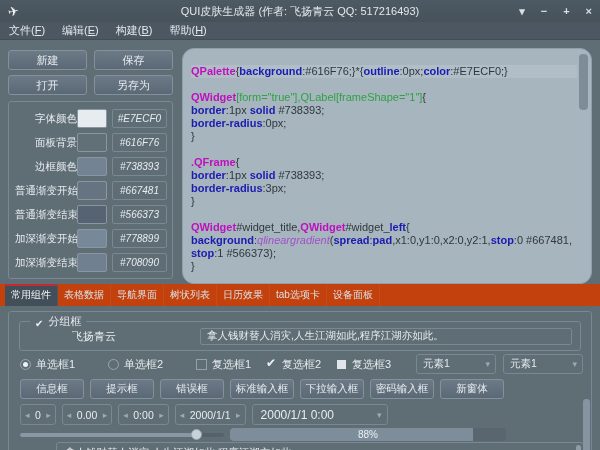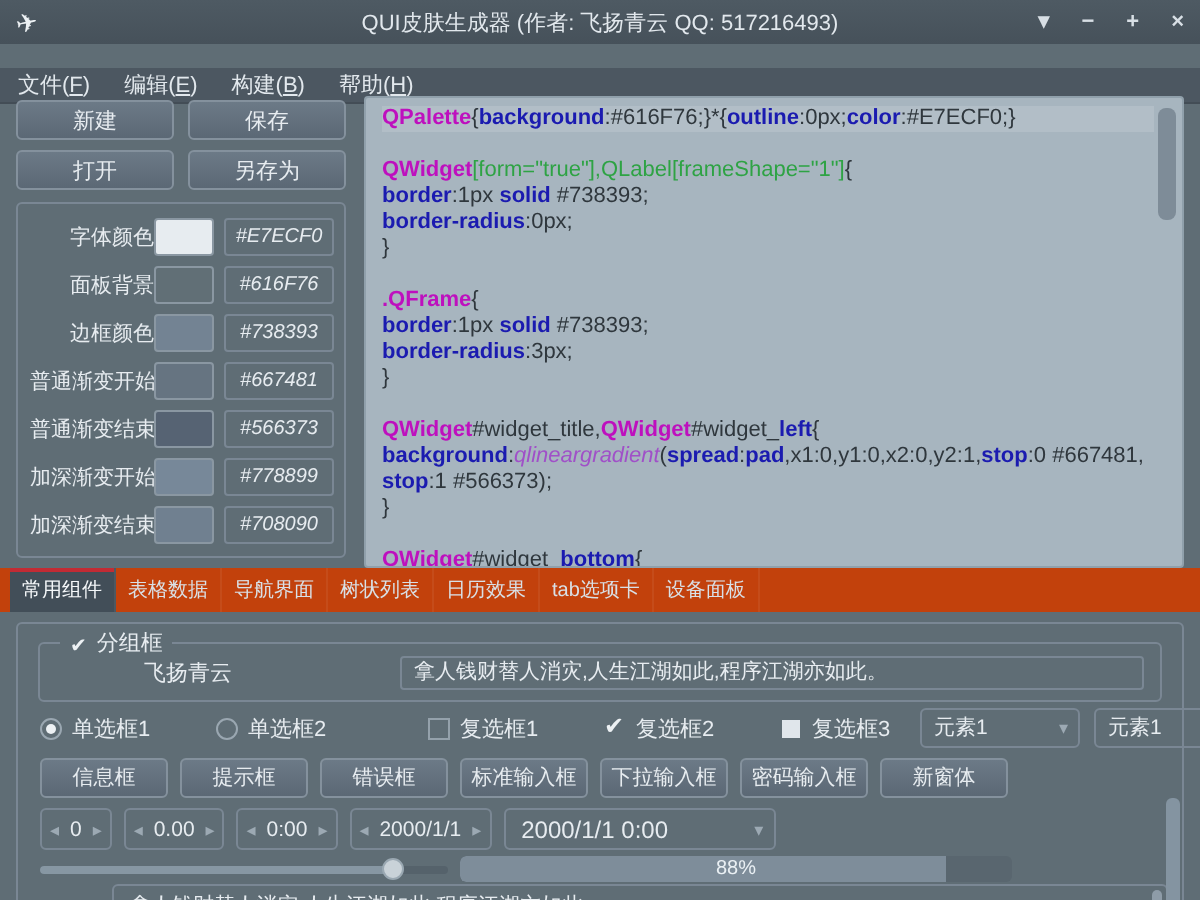--- a/index.html
+++ b/index.html
@@ -10,43 +10,43 @@
   
   .titlebar { position:absolute; left:0; top:0; width:600px; height:22px;
     background:linear-gradient(#4E5A63,#46515A); display:flex; align-items:center; padding:0 8px; }
   .app-icon { font-size:13px; color:#EDF1F4; transform:rotate(-12deg); line-height:1; }
   .win-title { position:absolute; left:0; right:0; text-align:center; font-size:11px; color:#E2E8ED; pointer-events:none; }
   .win-controls { margin-left:auto; display:flex; gap:16px; z-index:2; }
   .win-btn { color:#D8DFE5; font-size:11px; font-weight:bold; line-height:22px; cursor:default; }
 
   
   .menubar { position:absolute; left:0; top:22px; width:600px; height:18px;
-    background:#4C5761; border-bottom:1px solid #434D56; display:flex; align-items:center; padding:0 9px; gap:17px;margin-top:12px; }
+    background:#4C5761; border-bottom:1px solid #434D56; display:flex; align-items:center; padding:0 9px; gap:17px; }
   .menu-item { font-size:11px; color:#E2E8ED; }
 
   
   .btn-grid { position:absolute; left:8px; top:50px; width:165px;
     display:grid; grid-template-columns:1fr 1fr; gap:5px 7px; }
   .qbtn { height:20px; background:linear-gradient(#6C7A87,#5B6875); border:1px solid #84919D;
     border-radius:3px; display:flex; align-items:center; justify-content:center;
     font-size:11px; color:#E7ECF0; }
 
   .colorbox { position:absolute; left:8px; top:101px; width:165px; height:178px;
     border:1px solid #7A8794; border-radius:3px; padding:7px 5px 6px 6px;
     display:flex; flex-direction:column; justify-content:space-between; }
   .crow { display:flex; align-items:center; height:19px; }
   .clab { flex:1; font-size:10.5px; white-space:nowrap; overflow:hidden;text-align:right; }
   .swatch { width:30px; height:19px; border:1px solid #8A97A2; border-radius:2px; margin-right:5px; flex:none; }
   .chex { width:55px; height:19px; border:1px solid #7A8794; border-radius:2px; flex:none;
     display:flex; align-items:center; justify-content:center; font-size:10px; color:#E7ECF0;font-style:italic; }
 
   
   .editor { position:absolute; left:182px; top:48px; width:410px; height:236px;
-    background:#A7B5BF; border:1px solid #90A0AB; border-radius:2px; overflow:hidden;
-    padding:4px 14px 4px 8px; font-size:11px; line-height:13px; }
+    background:#A7B5BF; border:1px solid #90A0AB; border-radius:12px; overflow:hidden;
+    padding:16px 14px 4px 8px; font-size:11px; line-height:13px; }
   .codeline { white-space:pre-wrap; word-break:break-all; min-height:13px; }
   .codeline:first-child { background:#B2BEC7; }
   .tok-s { color:#BE10BE; font-weight:bold; }
   .tok-k { color:#1B1BB0; font-weight:bold; }
   .tok-v { color:#2F373D; }
   .tok-g { color:#A050C8; font-style:italic; }
   .tok-t { color:#2EA344; }
   .vscroll { position:absolute; right:3px; top:5px; width:9px; height:56px;
     background:#7E8C98; border-radius:4px; }
 
@@ -74,21 +74,21 @@
   .row { position:absolute; left:11px; display:flex; align-items:center; }
   .row-controls { top:42px; right:8px; height:20px; }
   .ritem { display:flex; align-items:center; gap:5px; }
   .radio { width:11px; height:11px; border:1px solid #9AA7B1; border-radius:50%; position:relative; flex:none; }
   .radio.on::after { content:""; position:absolute; left:2px; top:2px; width:5px; height:5px;
     border-radius:50%; background:#EDF1F4; }
   .cbox { width:11px; height:11px; position:relative; flex:none; }
   .cbox.unchecked { border:1px solid #94A1AB; }
   .cbox.checked::after { content:"✔"; position:absolute; left:0; top:-3px; color:#EDF1F4; font-size:12px; }
   .cbox.partial { background:#E0E6EB; width:9px; height:9px; margin:1px; }
-  .w88 { width:88px; } .w70 { width:70px;margin-left:18px; } .wfx { flex:1; }
+  .w88 { width:88px; } .w70 { width:70px; } .wfx { flex:1; }
   .combo { width:80px; height:20px; border:1px solid #7A8794; border-radius:3px; position:relative;
     display:flex; align-items:center; padding:0 6px; font-size:10.5px; flex:none; }
   .combo + .combo { margin-left:7px; }
   .combo::after, .dt::after { content:"▾"; position:absolute; right:5px; color:#9CA9B3; font-size:9px; }
 
   .row-buttons { top:67px; height:20px; gap:6px; }
   .dlg-btn { width:64px; flex:none; font-size:10.5px; }
 
   .row-spins { top:92px; height:21px; gap:6px; }
   .spin { height:21px; border:1px solid #7A8794; border-radius:3px; position:relative;

